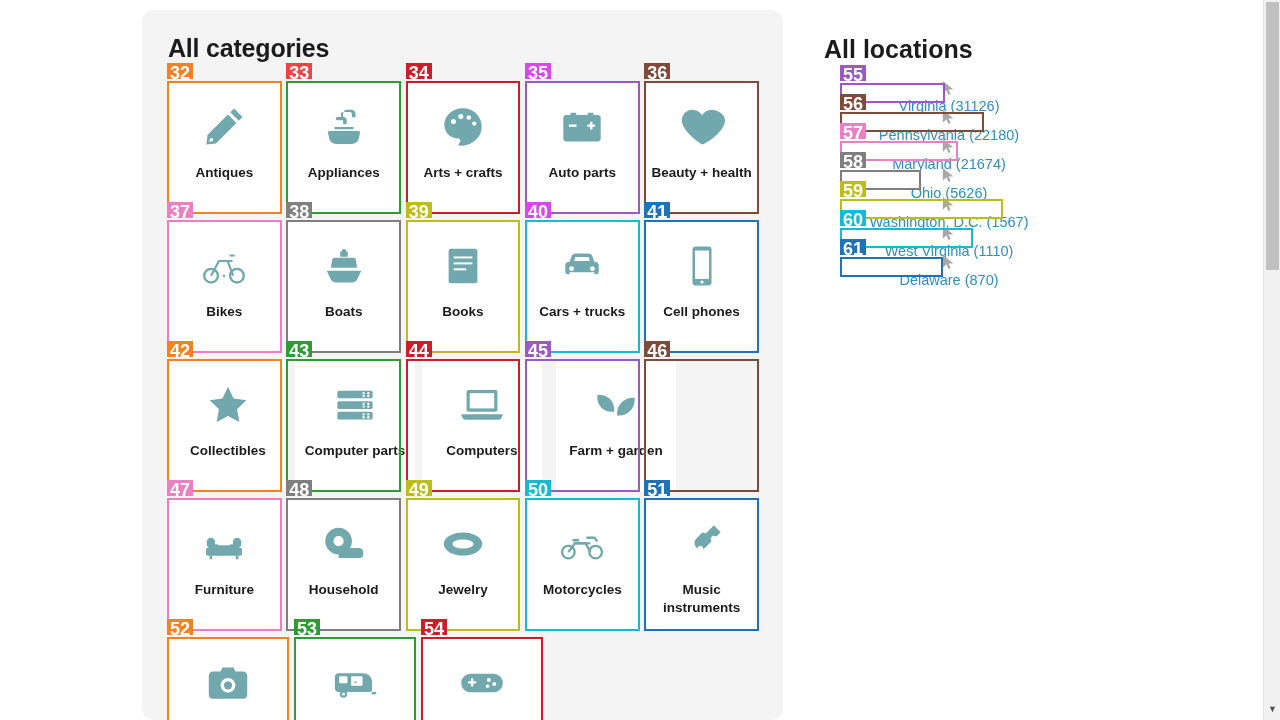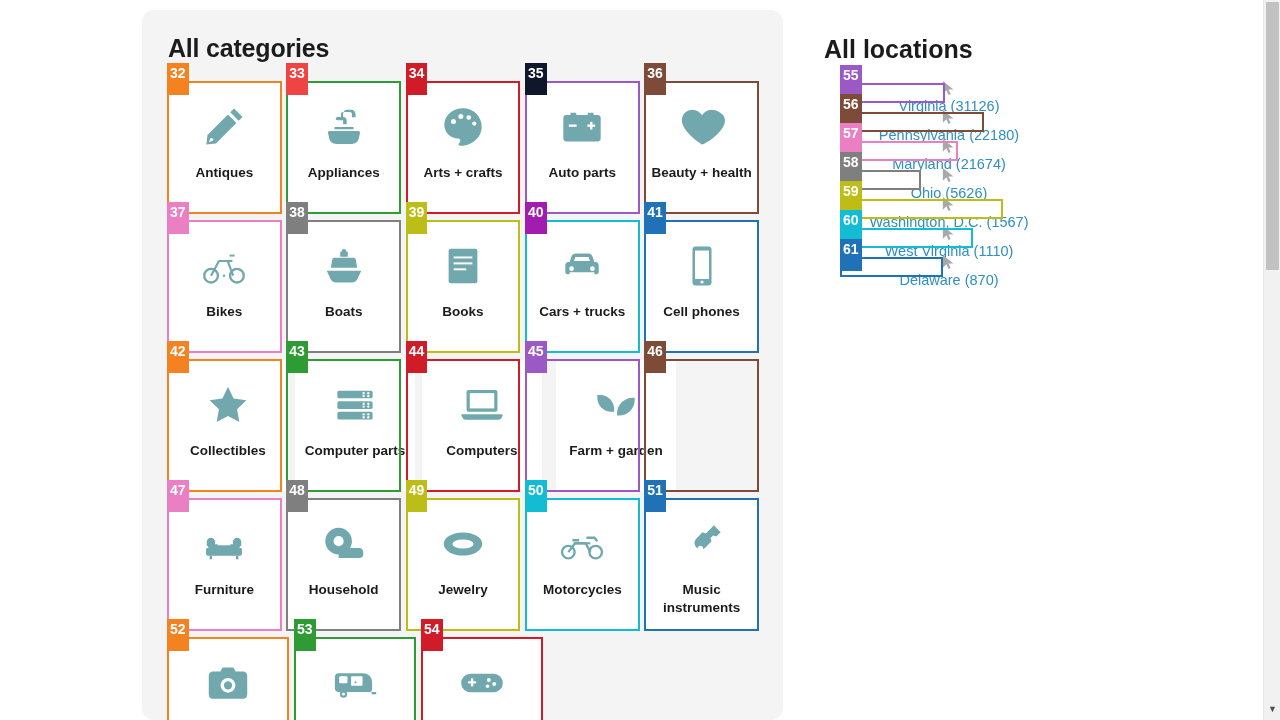--- a/index.html
+++ b/index.html
@@ -80,24 +80,24 @@
 
   
   .anno {
     position: absolute;
     border: 2px solid #000;
     pointer-events: none;
   }
   .anno > .tag {
     position: absolute;
     left: -2px; top: -20px;
-    min-width: 21px; height: 32px;
+    min-width: 21px; height: 16px;
     padding: 0 3px;
     color: #ffffff;
-    font-size: 14px; font-weight: 700;
+    font-size: 18px; font-weight: 700;
     line-height: 20px;
     text-align: center;
     font-family: "Liberation Sans", sans-serif;
     white-space: nowrap;
   }
 
   
   #scrollbar {
     position: absolute; right: 0; top: 0;
     width: 17px; height: 720px;
@@ -447,36 +447,36 @@
       <div class="anno" style="border-color: rgb(245, 130, 32); left: 167px; top: 81px; width: 114.734px; height: 133px;">
         <div class="tag" style="background: rgb(245, 130, 32);">32</div>
       </div>
       <div class="anno" style="border-color: rgb(46, 155, 52); left: 286.312px; top: 81px; width: 114.734px; height: 133px;">
         <div class="tag" style="background: #ef4444;">33</div>
       </div>
       <div class="anno" style="border-color: rgb(208, 28, 40); left: 405.625px; top: 81px; width: 114.734px; height: 133px;">
         <div class="tag" style="background: rgb(208, 28, 40);">34</div>
       </div>
       <div class="anno" style="border-color: rgb(155, 89, 198); left: 524.938px; top: 81px; width: 114.734px; height: 133px;">
-        <div class="tag" style="background: #0f172a;">35</div>
+        <div class="tag" style="background: #d946ef;">35</div>
       </div>
       <div class="anno" style="border-color: rgb(125, 75, 56); left: 644.25px; top: 81px; width: 114.734px; height: 133px;">
         <div class="tag" style="background: rgb(125, 75, 56);">36</div>
       </div>
       <div class="anno" style="border-color: rgb(234, 127, 196); left: 167px; top: 220px; width: 114.734px; height: 133px;">
         <div class="tag" style="background: rgb(234, 127, 196);">37</div>
       </div>
       <div class="anno" style="border-color: rgb(127, 127, 127); left: 286.312px; top: 220px; width: 114.734px; height: 133px;">
         <div class="tag" style="background: rgb(127, 127, 127);">38</div>
       </div>
       <div class="anno" style="border-color: rgb(189, 189, 24); left: 405.625px; top: 220px; width: 114.734px; height: 133px;">
         <div class="tag" style="background: rgb(189, 189, 24);">39</div>
       </div>
       <div class="anno" style="border-color: rgb(18, 189, 212); left: 524.938px; top: 220px; width: 114.734px; height: 133px;">
-        <div class="tag" style="background: #a21caf;">40</div>
+        <div class="tag" style="background: #d946ef;">40</div>
       </div>
       <div class="anno" style="border-color: rgb(31, 114, 181); left: 644.25px; top: 220px; width: 114.734px; height: 133px;">
         <div class="tag" style="background: rgb(31, 114, 181);">41</div>
       </div>
       <div class="anno" style="border-color: rgb(245, 130, 32); left: 167px; top: 359px; width: 114.734px; height: 133px;">
         <div class="tag" style="background: rgb(245, 130, 32);">42</div>
       </div>
       <div class="anno" style="border-color: rgb(46, 155, 52); left: 286.312px; top: 359px; width: 114.734px; height: 133px;">
         <div class="tag" style="background: rgb(46, 155, 52);">43</div>
       </div>

